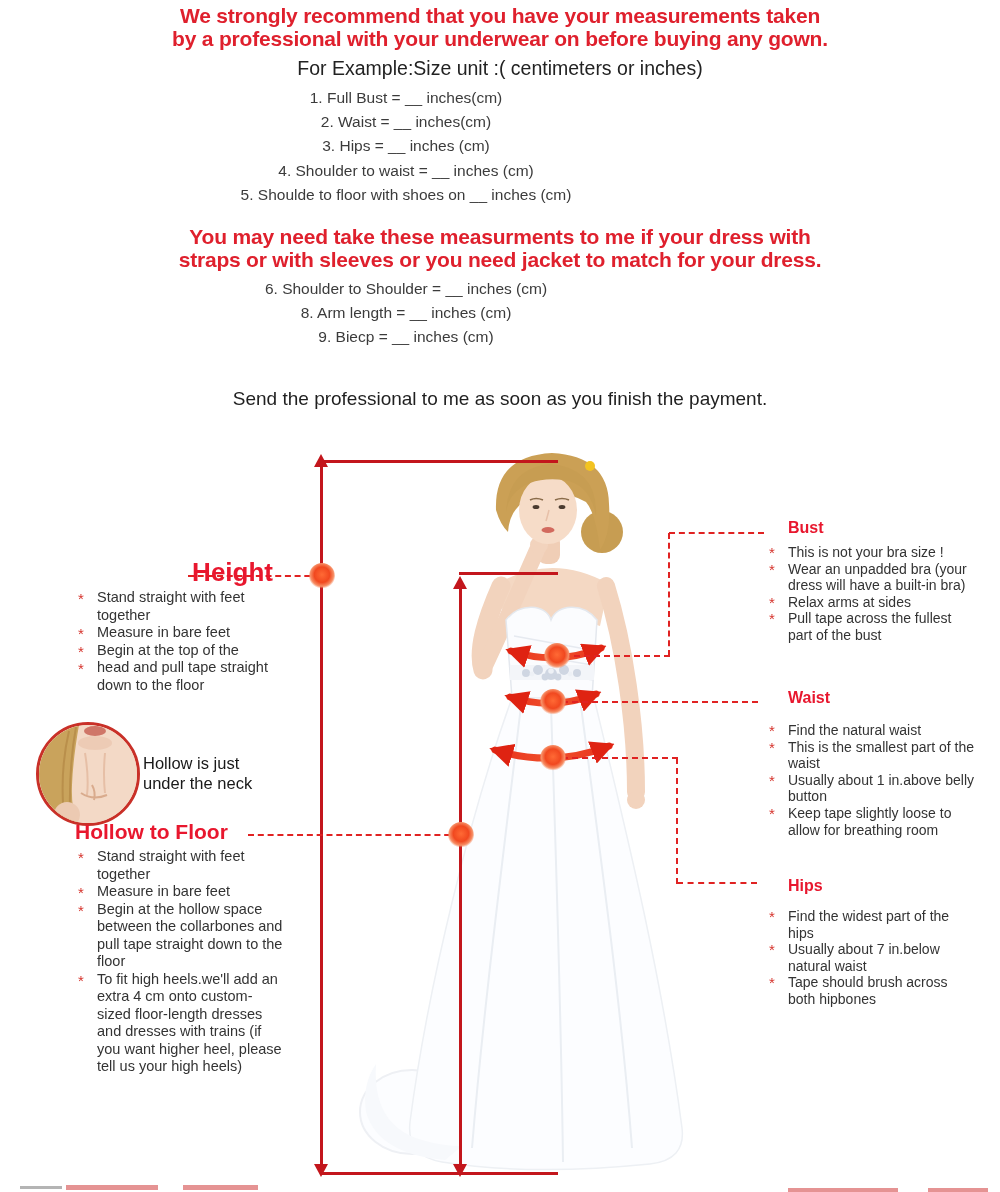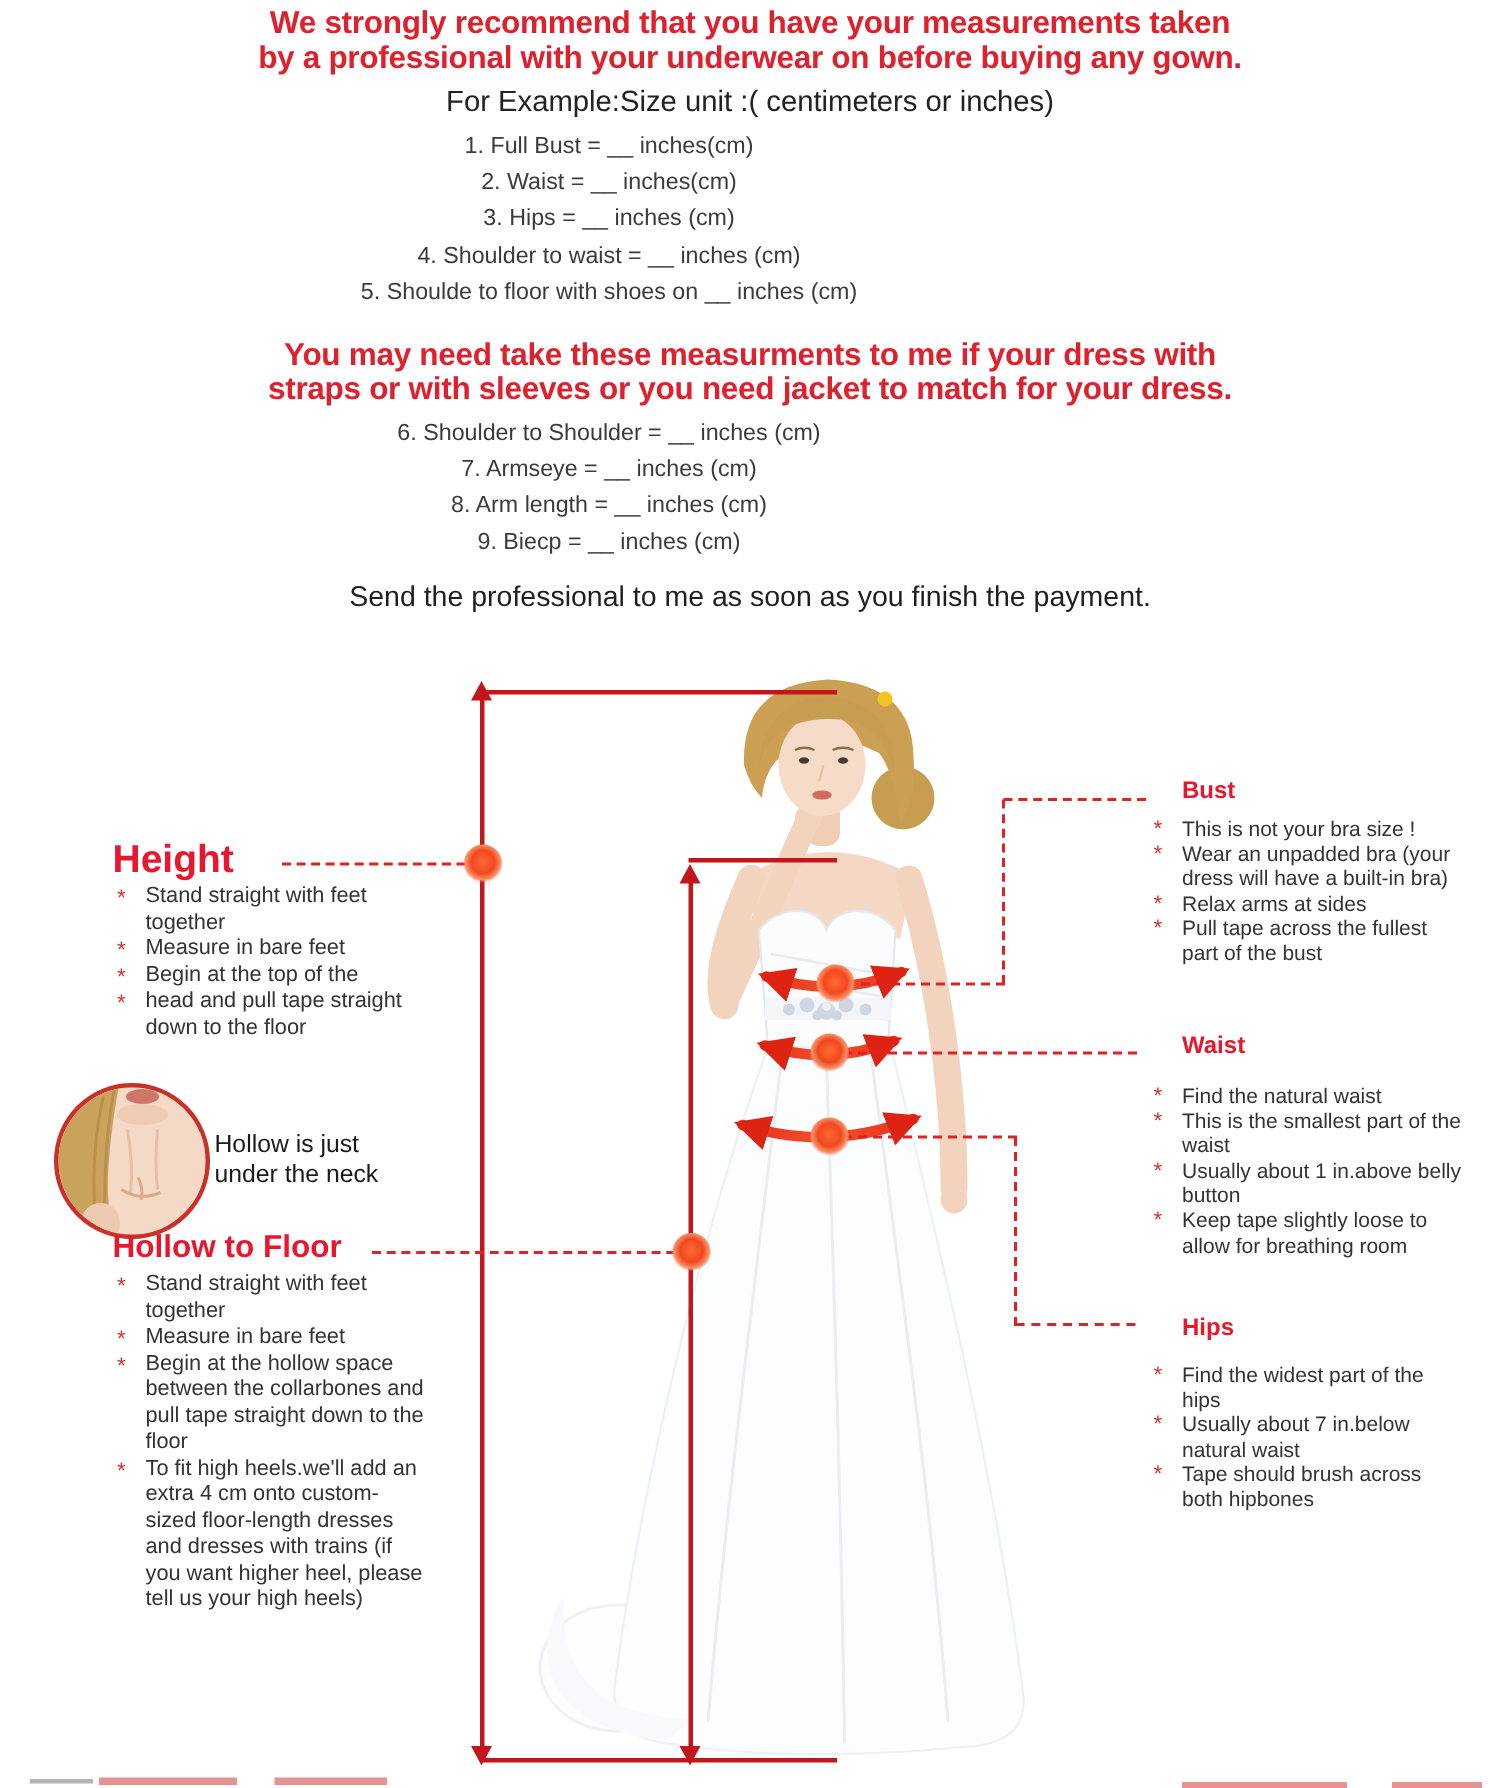--- a/index.html
+++ b/index.html
@@ -27,21 +27,21 @@
   .dash-h{position:absolute;border-top:2px dashed #e02222;height:0;z-index:3;}
   .dash-v{position:absolute;border-left:2px dashed #e02222;width:0;z-index:3;}
   .arrow-up{position:absolute;width:0;height:0;border-left:7px solid transparent;
             border-right:7px solid transparent;border-bottom:13px solid #c3161c;z-index:3;}
   .arrow-down{position:absolute;width:0;height:0;border-left:7px solid transparent;
               border-right:7px solid transparent;border-top:13px solid #c3161c;z-index:3;}
   .dot{position:absolute;width:26px;height:26px;border-radius:50%;z-index:4;
        background:radial-gradient(circle at 50% 45%, #ff6a35 0%, #f1481f 40%, #f78f66 60%, rgba(247,143,102,0) 72%);}
   .block{position:absolute;z-index:5;}
   .sec-title{color:#e8172e;font-weight:bold;}
-  #height-block .sec-title{font-size:26px;line-height:28px;}
+  #height-block .sec-title{font-size:26px;line-height:28px;text-align:right;}
   #h2f-block .sec-title{font-size:21px;line-height:24px;}
   .rblock .sec-title{font-size:16px;line-height:24px;margin-left:22px;}
   .tips{list-style:none;margin:0;padding:0;font-size:14.5px;line-height:17.5px;color:#333;}
   .tips .tip{position:relative;padding-left:22px;}
   .tips .star{position:absolute;left:3px;top:1px;color:#d6332c;font-size:15px;}
   .rblock .tips{font-size:14px;line-height:16.6px;}
   #height-block .tips{margin-top:3px;}
   #h2f-block .tips{margin-top:4px;}
   #bust-block .tips{margin-top:4px;}
   #waist-block .tips{margin-top:12px;}
@@ -70,21 +70,20 @@
     <li class="mitem"><span class="tip-text">5. Shoulde to floor with shoes on __ inches (cm)</span></li>
   </ul>
 
 <div id="warning2" class="warning">
     <div class="warning-line"><span class="tip-text">You may need take these measurments to me if your dress with</span></div>
     <div class="warning-line"><span class="tip-text">straps or with sleeves or you need jacket to match for your dress.</span></div>
   </div>
 
 <ul id="list2" class="mlist">
     <li class="mitem"><span class="tip-text">6. Shoulder to Shoulder = __ inches (cm)</span></li>
-    <li class="mitem"><span class="tip-text">7. Armseye = __ inches (cm)</span></li>
     <li class="mitem"><span class="tip-text">8. Arm length = __ inches (cm)</span></li>
     <li class="mitem"><span class="tip-text">9. Biecp = __ inches (cm)</span></li>
   </ul>
 
 <div class="send">Send the professional to me as soon as you finish the payment.</div>
 
 <div class="diagram">
 
   <svg id="figure-svg" viewBox="0 0 360 730">
 

